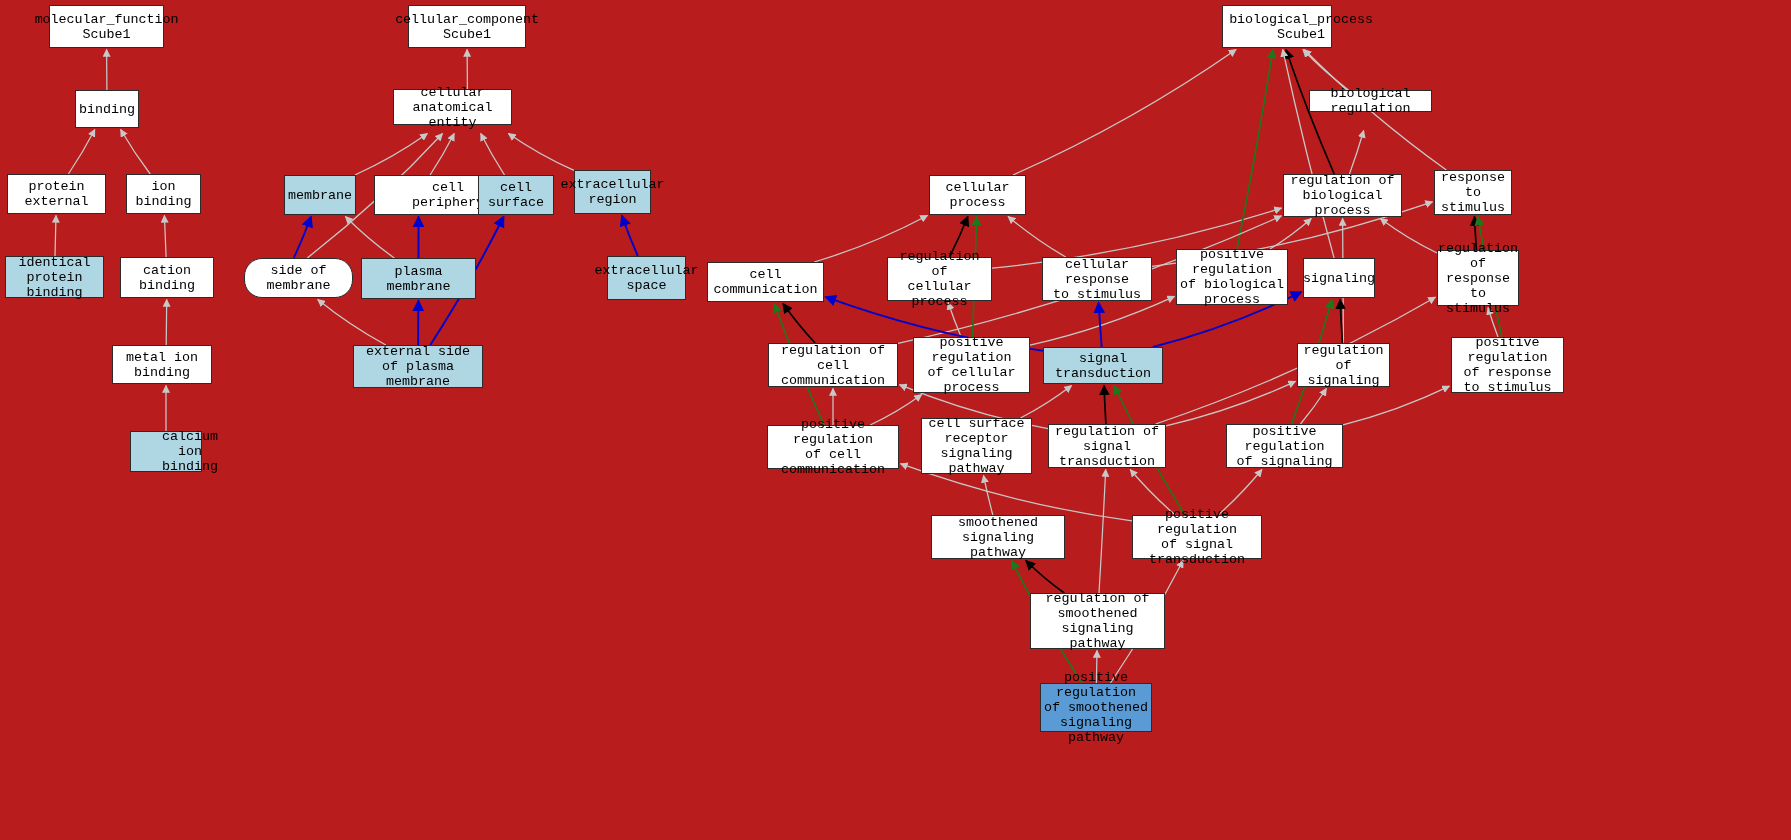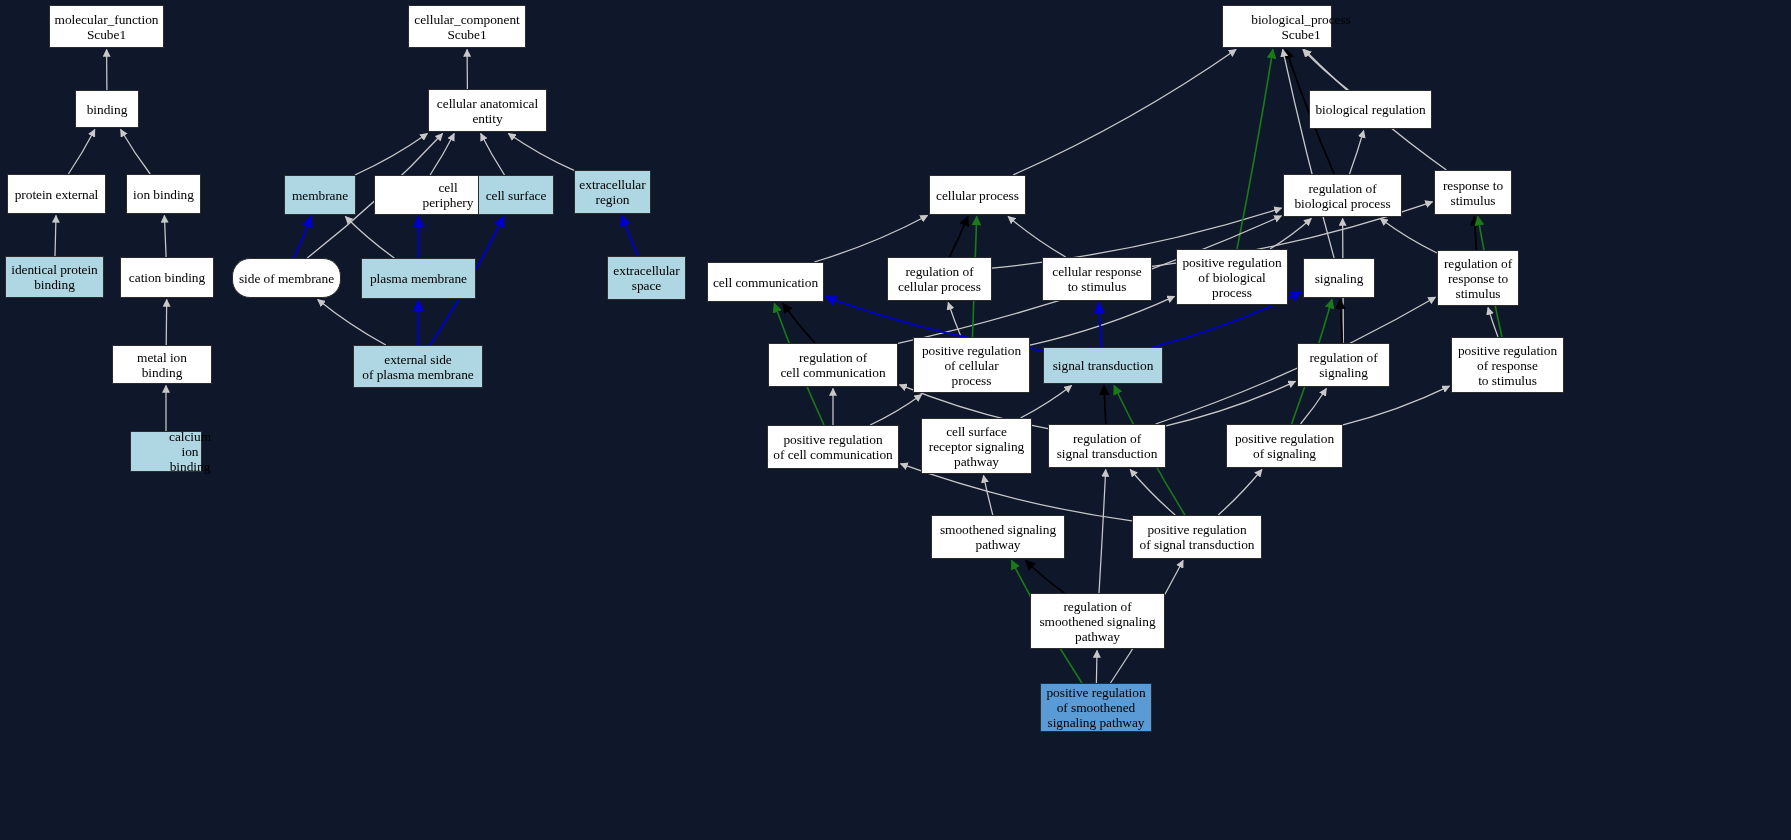--- a/index.html
+++ b/index.html
@@ -1,20 +1,20 @@
 <!DOCTYPE html>
 <html><head>
 <meta charset="utf-8">
 <style>
   html,body{margin:0;padding:0;background:#ffffff;}
   #canvas{
     position:relative;
     width:1791px;height:840px;
-    background:#0f172a;
-    font-family:Liberation Serif, serif;
+    background:#b91c1c;
+    font-family:Liberation Mono, monospace;
     overflow:hidden;
   }
   #edges{position:absolute;left:0;top:0;width:1791px;height:840px;pointer-events:none;}
   .node{
     position:absolute;
     box-sizing:border-box;
     border:1.6px solid #2b2b2b;
     background:#ffffff;
     color:#000000;
     display:flex;
@@ -129,36 +129,36 @@
       <div class="node" style="left: 7px; top: 174px; width: 99px; height: 40px;"><span>protein external</span></div>
       <div class="node" style="left: 126px; top: 174px; width: 75px; height: 40px;"><span>ion binding</span></div>
       <div class="node sel" style="left: 5px; top: 256px; width: 99px; height: 42px;"><span>identical protein
 binding</span></div>
       <div class="node" style="left: 120px; top: 257px; width: 94px; height: 41px;"><span>cation binding</span></div>
       <div class="node" style="left: 112px; top: 345px; width: 100px; height: 39px;"><span>metal ion binding</span></div>
       <div class="node sel" style="left: 130px; top: 431px; width: 72px; height: 41px; padding-left: 48px;"><span>calcium ion
 binding</span></div>
       <div class="node root" style="left: 408px; top: 5px; width: 118px; height: 43px;"><span>cellular_component
 Scube1</span></div>
-      <div class="node" style="left: 428px; top: 89px; width: 119px; height: 43px;"><span>cellular anatomical
+      <div class="node" style="left: 393px; top: 89px; width: 119px; height: 36px;"><span>cellular anatomical
 entity</span></div>
       <div class="node sel" style="left: 284px; top: 175px; width: 72px; height: 40px;"><span>membrane</span></div>
       <div class="node" style="left: 374px; top: 175px; width: 105px; height: 40px; padding-left: 43px;"><span>cell periphery</span></div>
       <div class="node sel" style="left: 478px; top: 175px; width: 76px; height: 40px;"><span>cell surface</span></div>
       <div class="node sel" style="left: 574px; top: 170px; width: 77px; height: 44px;"><span>extracellular
 region</span></div>
-      <div class="node" style="left: 232px; top: 258px; width: 109px; height: 40px; border-radius: 18px;"><span>side of membrane</span></div>
+      <div class="node" style="left: 244px; top: 258px; width: 109px; height: 40px; border-radius: 18px;"><span>side of membrane</span></div>
       <div class="node sel" style="left: 361px; top: 258px; width: 115px; height: 41px;"><span>plasma membrane</span></div>
       <div class="node sel" style="left: 607px; top: 256px; width: 79px; height: 44px;"><span>extracellular
 space</span></div>
       <div class="node sel" style="left: 353px; top: 345px; width: 130px; height: 43px;"><span>external side
 of plasma membrane</span></div>
       <div class="node root" style="left: 1222px; top: 5px; width: 110px; height: 43px; padding-left: 48px;"><span>biological_process
 Scube1</span></div>
-      <div class="node" style="left: 1309px; top: 90px; width: 123px; height: 39px;"><span>biological regulation</span></div>
+      <div class="node" style="left: 1309px; top: 90px; width: 123px; height: 22px;"><span>biological regulation</span></div>
       <div class="node" style="left: 929px; top: 175px; width: 97px; height: 40px;"><span>cellular process</span></div>
       <div class="node" style="left: 1283px; top: 174px; width: 119px; height: 43px;"><span>regulation of
 biological process</span></div>
       <div class="node" style="left: 1434px; top: 170px; width: 78px; height: 45px;"><span>response to
 stimulus</span></div>
       <div class="node" style="left: 707px; top: 262px; width: 117px; height: 40px;"><span>cell communication</span></div>
       <div class="node" style="left: 887px; top: 257px; width: 105px; height: 44px;"><span>regulation of
 cellular process</span></div>
       <div class="node" style="left: 1042px; top: 257px; width: 110px; height: 44px;"><span>cellular response
 to stimulus</span></div>

